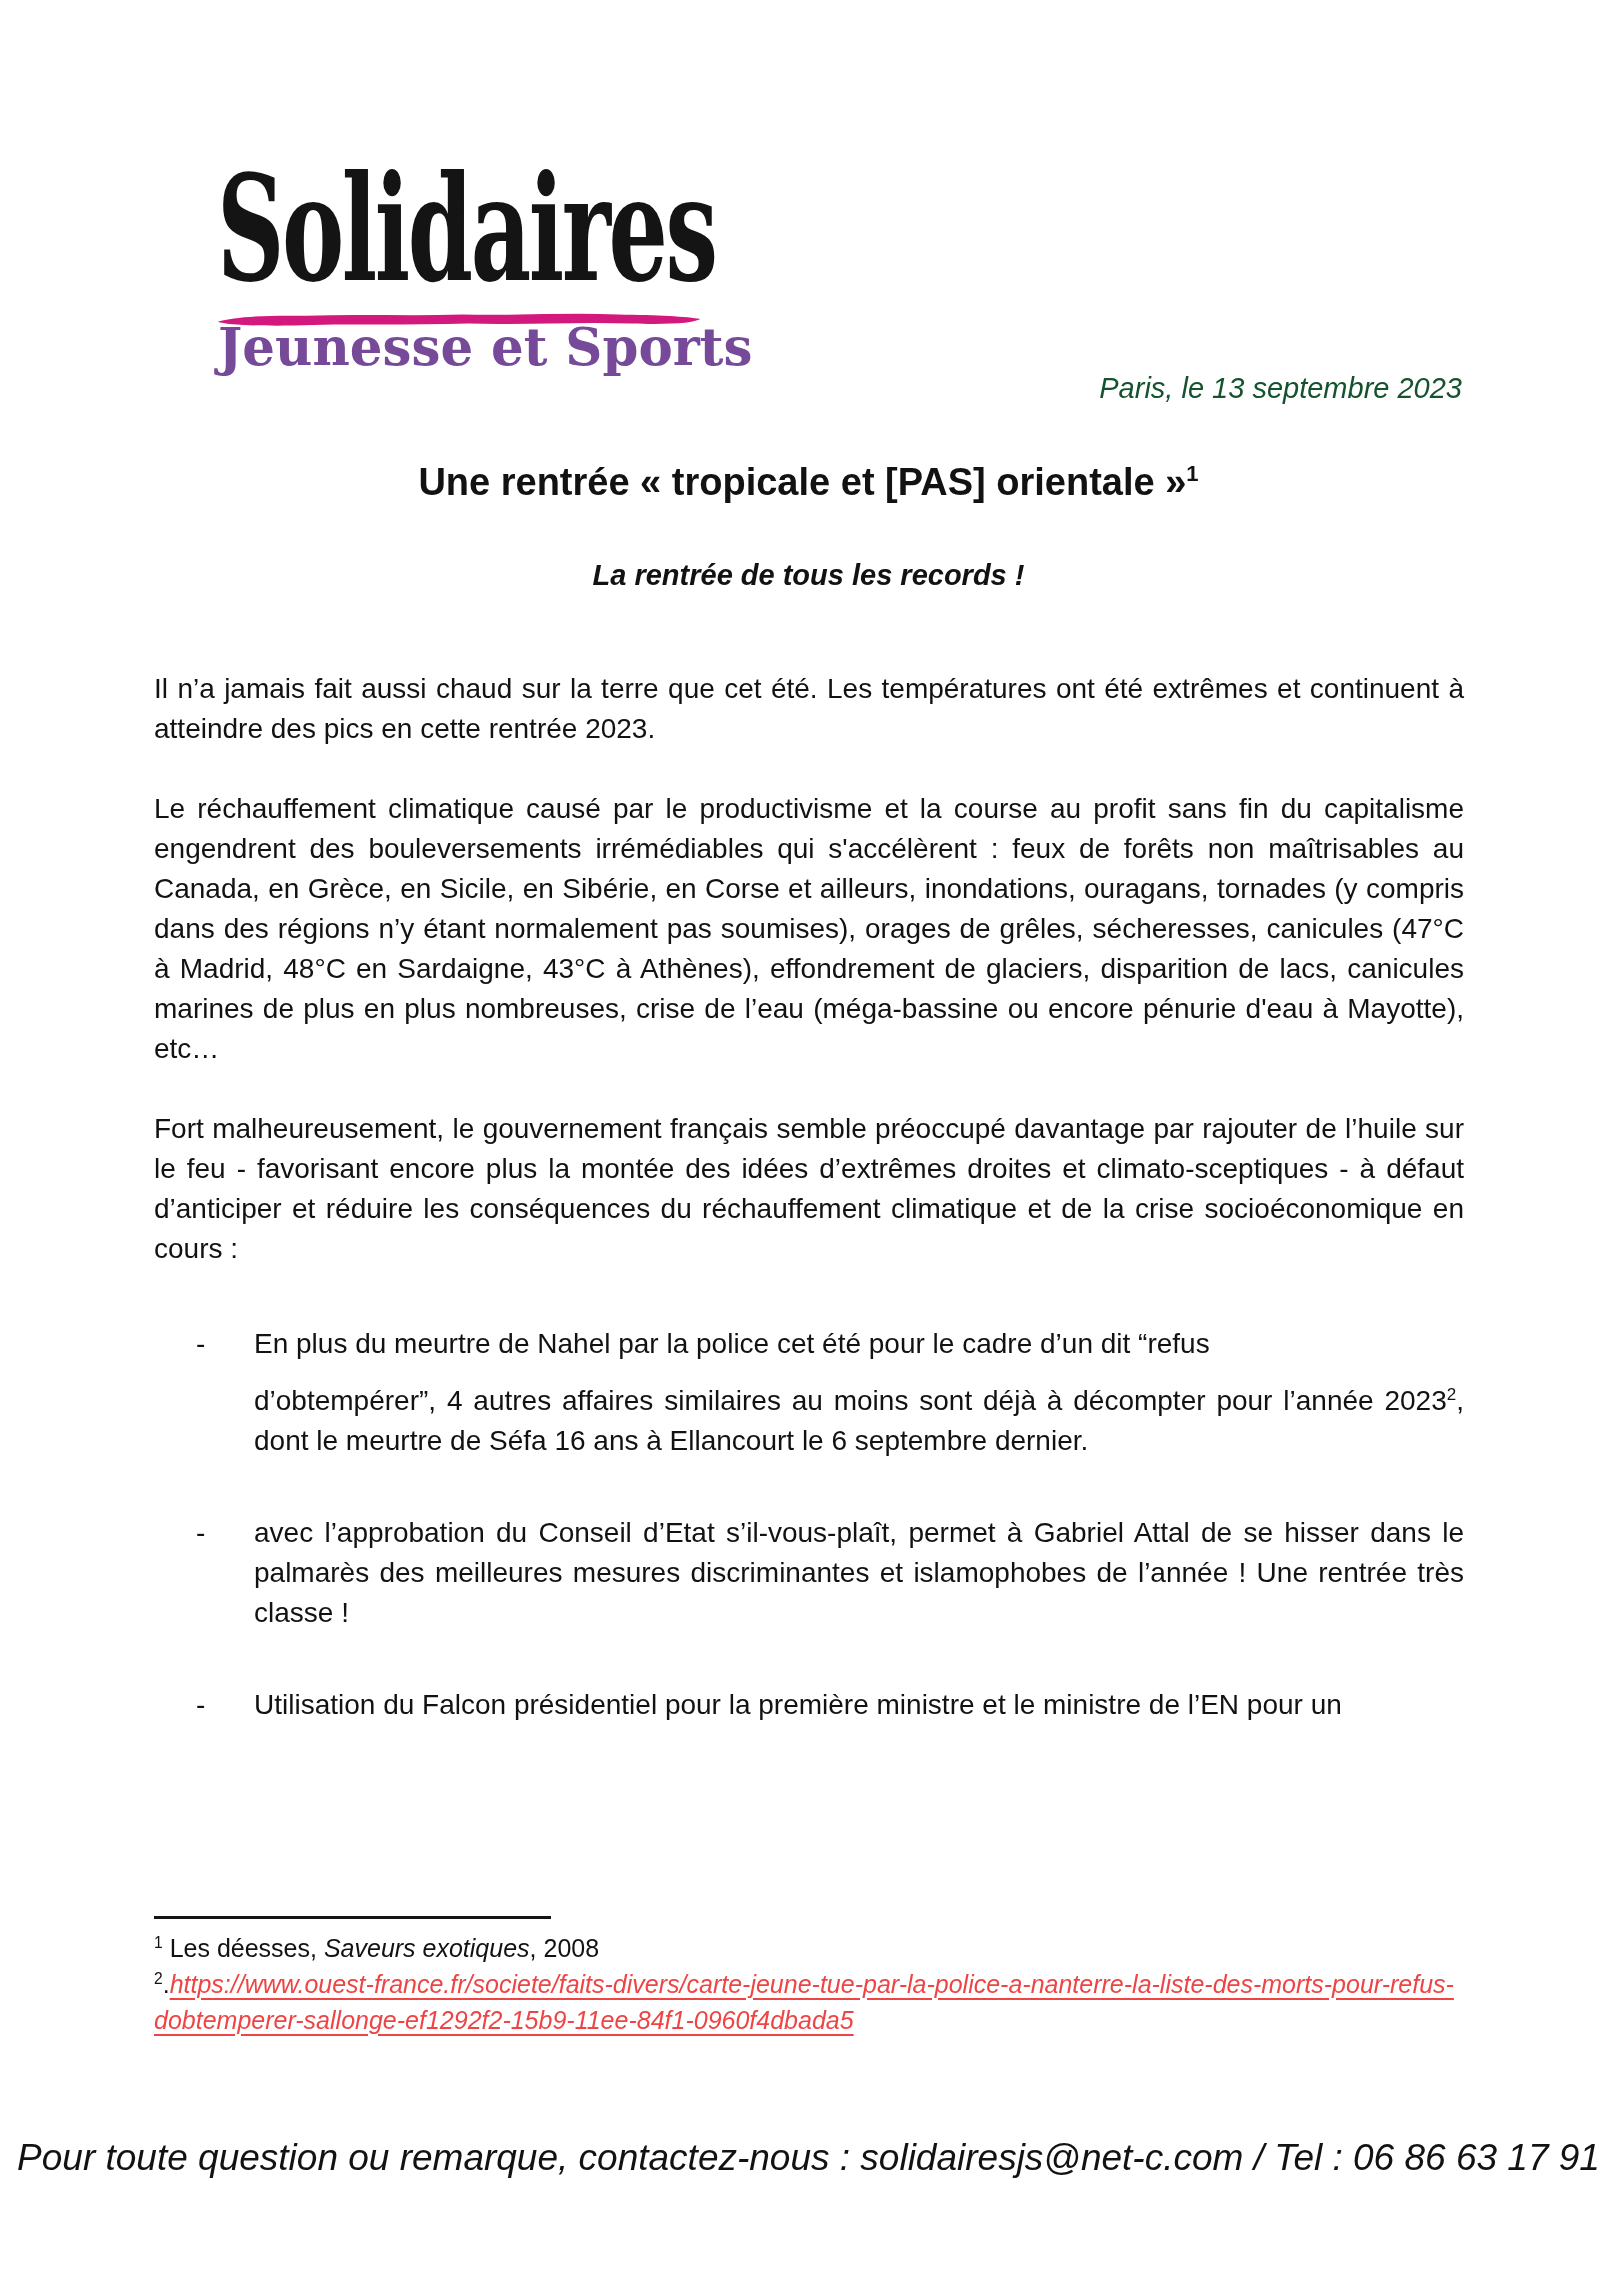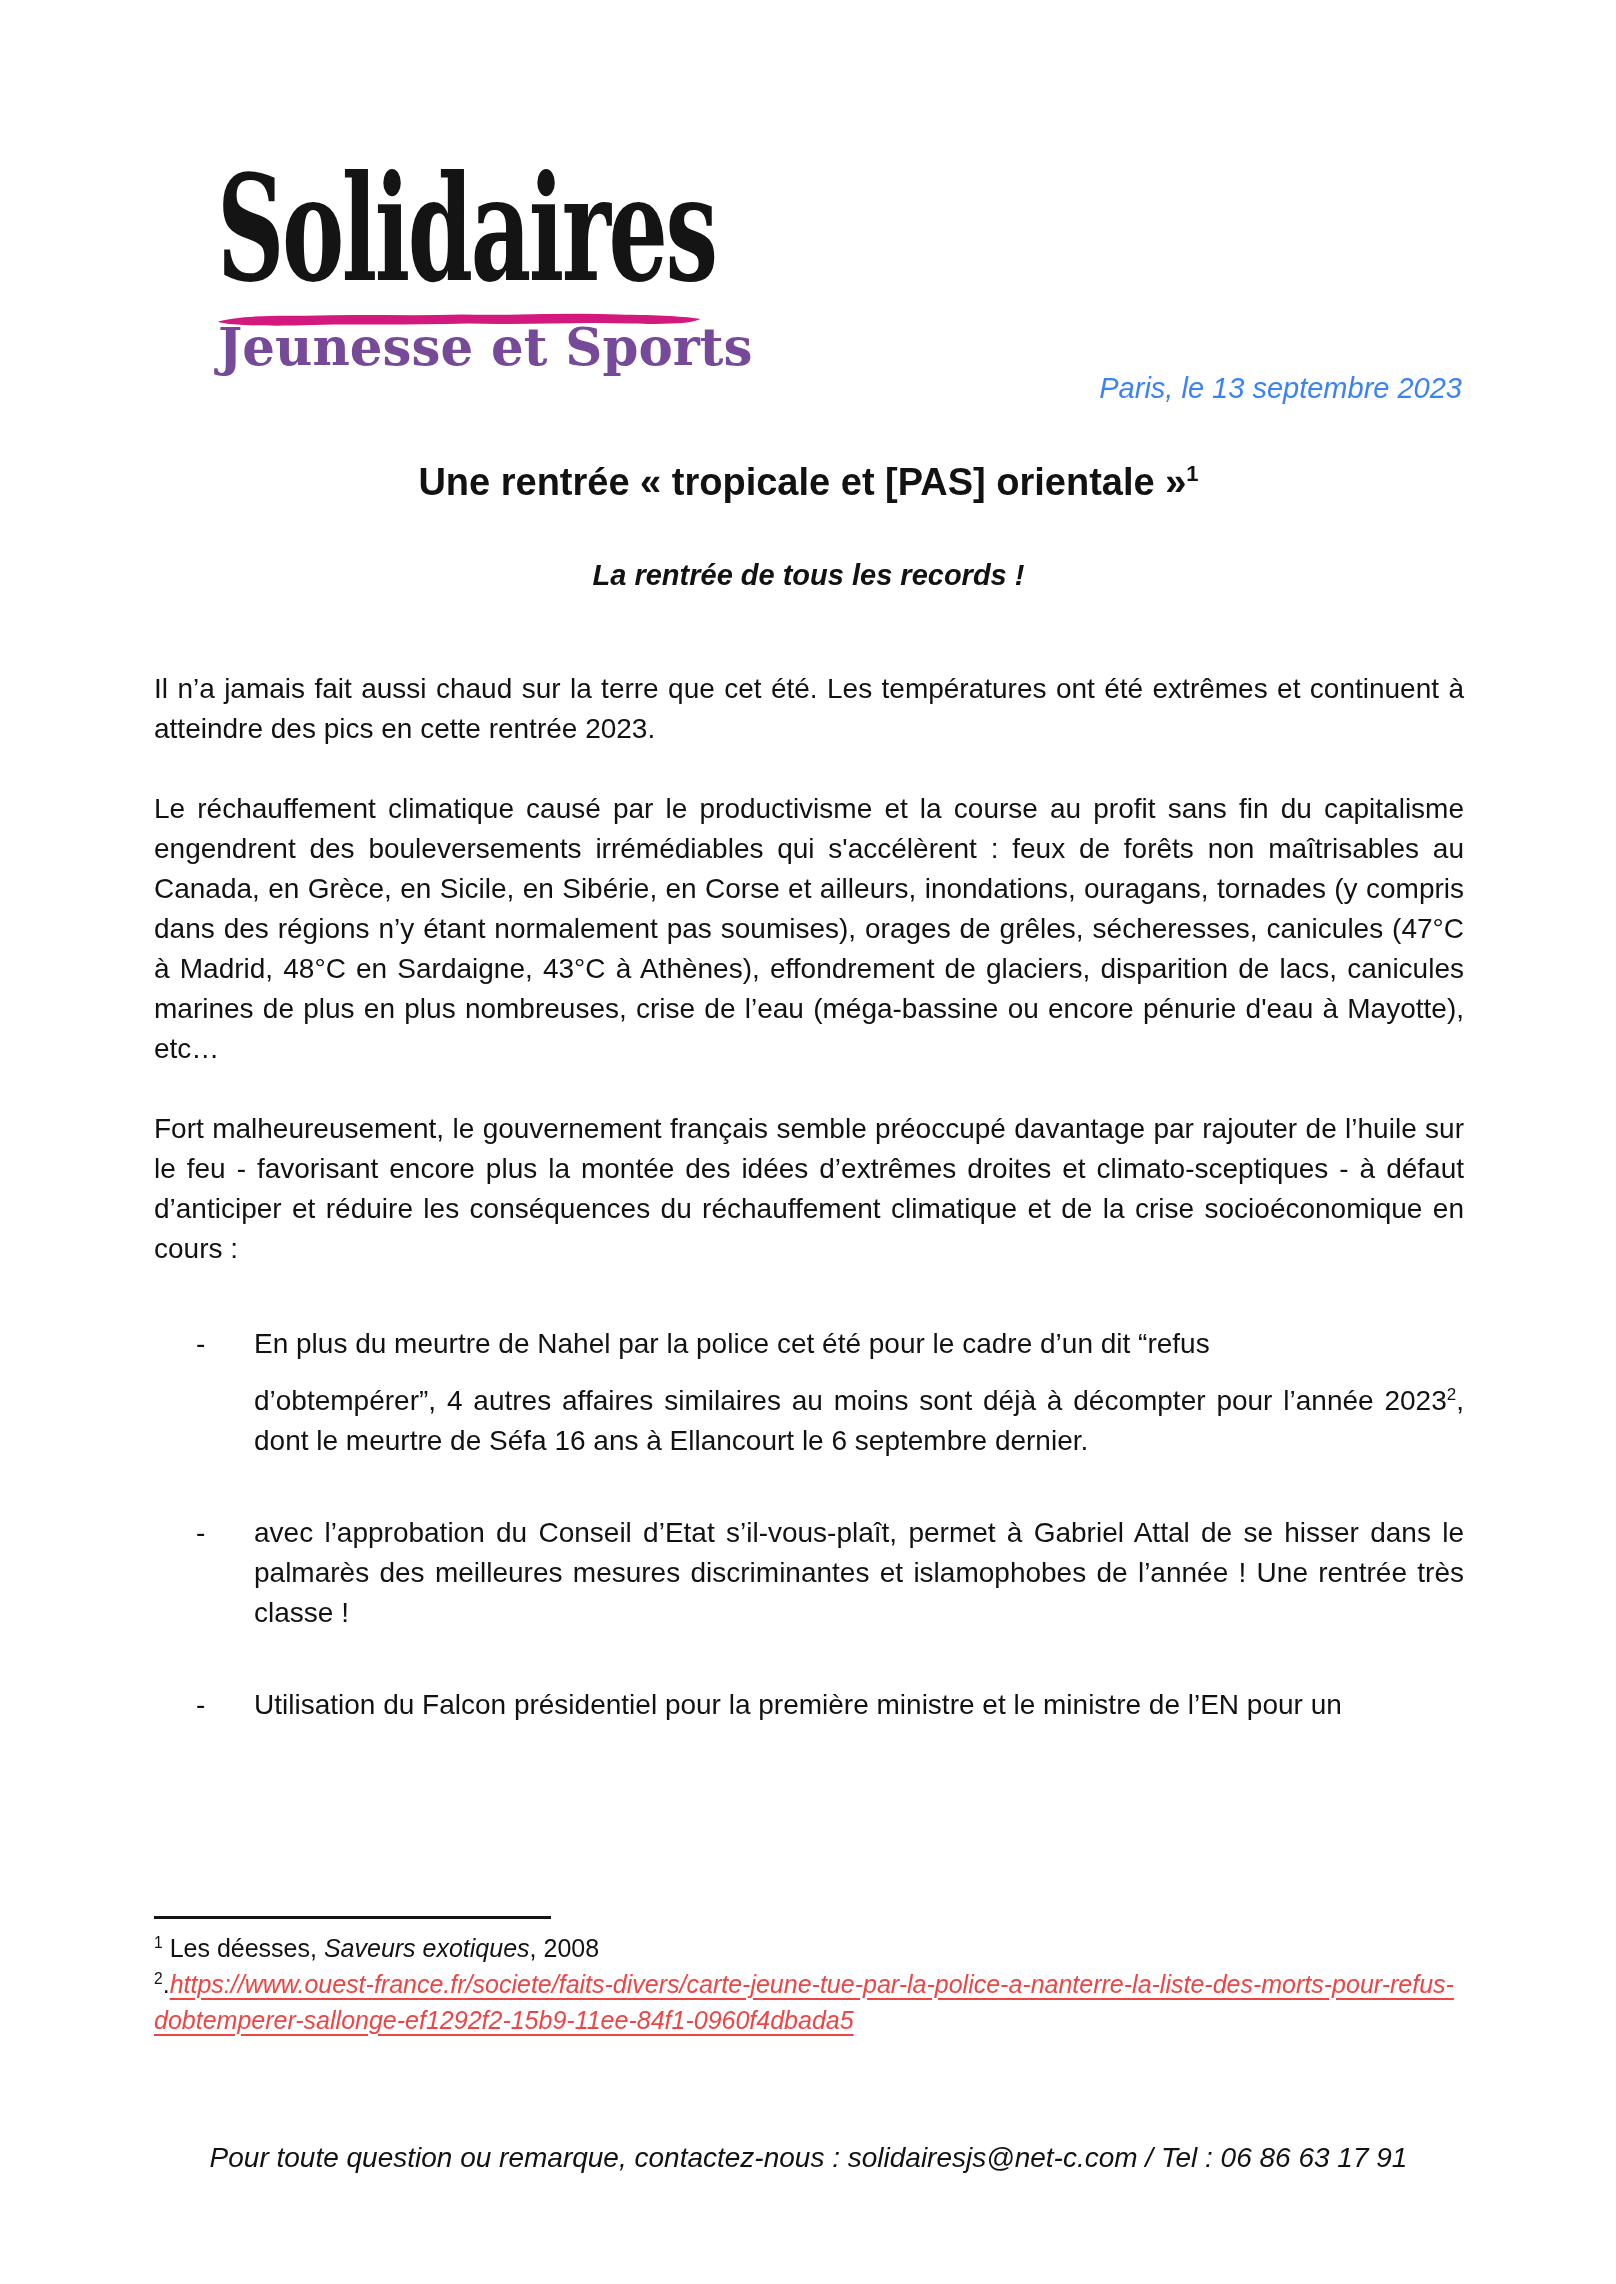--- a/index.html
+++ b/index.html
@@ -25,21 +25,21 @@
   .logo-sub{
     position:absolute;left:1.3px;top:164px;
     font-family:"DejaVu Serif", serif;
     font-weight:bold;font-size:53px;line-height:53px;
     color:#764a99;white-space:nowrap;
     transform:scaleX(0.97);transform-origin:0 0;
   }
   
   .date-line{
     position:absolute;right:155px;top:371px;
-    font-size:29px;line-height:34px;font-style:italic;color:#3b82f6;
+    font-size:29px;line-height:34px;font-style:italic;color:#14532d;
   }
   .doc-title{
     position:absolute;left:0;top:459px;width:1617px;
     text-align:center;font-size:38px;line-height:46px;font-weight:bold;margin:0;
   }
   .doc-title sup{font-size:22px;line-height:0;vertical-align:super;}
   .doc-subtitle{
     position:absolute;left:0;top:557px;width:1617px;
     text-align:center;font-size:29px;line-height:36px;
     font-weight:bold;font-style:italic;margin:0;
@@ -64,21 +64,21 @@
   .fn sup{font-size:15.6px;line-height:0;vertical-align:super;}
   .fn .fn-italic{font-style:italic;}
   .fn-link-line{line-height:36px;word-break:break-all;}
   .fn-link{
     color:#ef4444;text-decoration:underline;
     text-decoration-thickness:2px;text-underline-offset:4.6px;font-style:italic;
   }
   
   .doc-footer{
     position:absolute;left:0;top:2141px;width:1617px;
-    text-align:center;font-style:italic;font-size:28px;line-height:33px;margin:0;
+    text-align:center;font-style:italic;font-size:37px;line-height:33px;margin:0;
   }
 </style>
 </head>
 <body>
 
 <div class="page">
 
   <div class="logo">
     <div class="logo-brand">Solidaires</div>
     <svg class="logo-stroke" viewBox="0 0 750 30" preserveAspectRatio="none">

